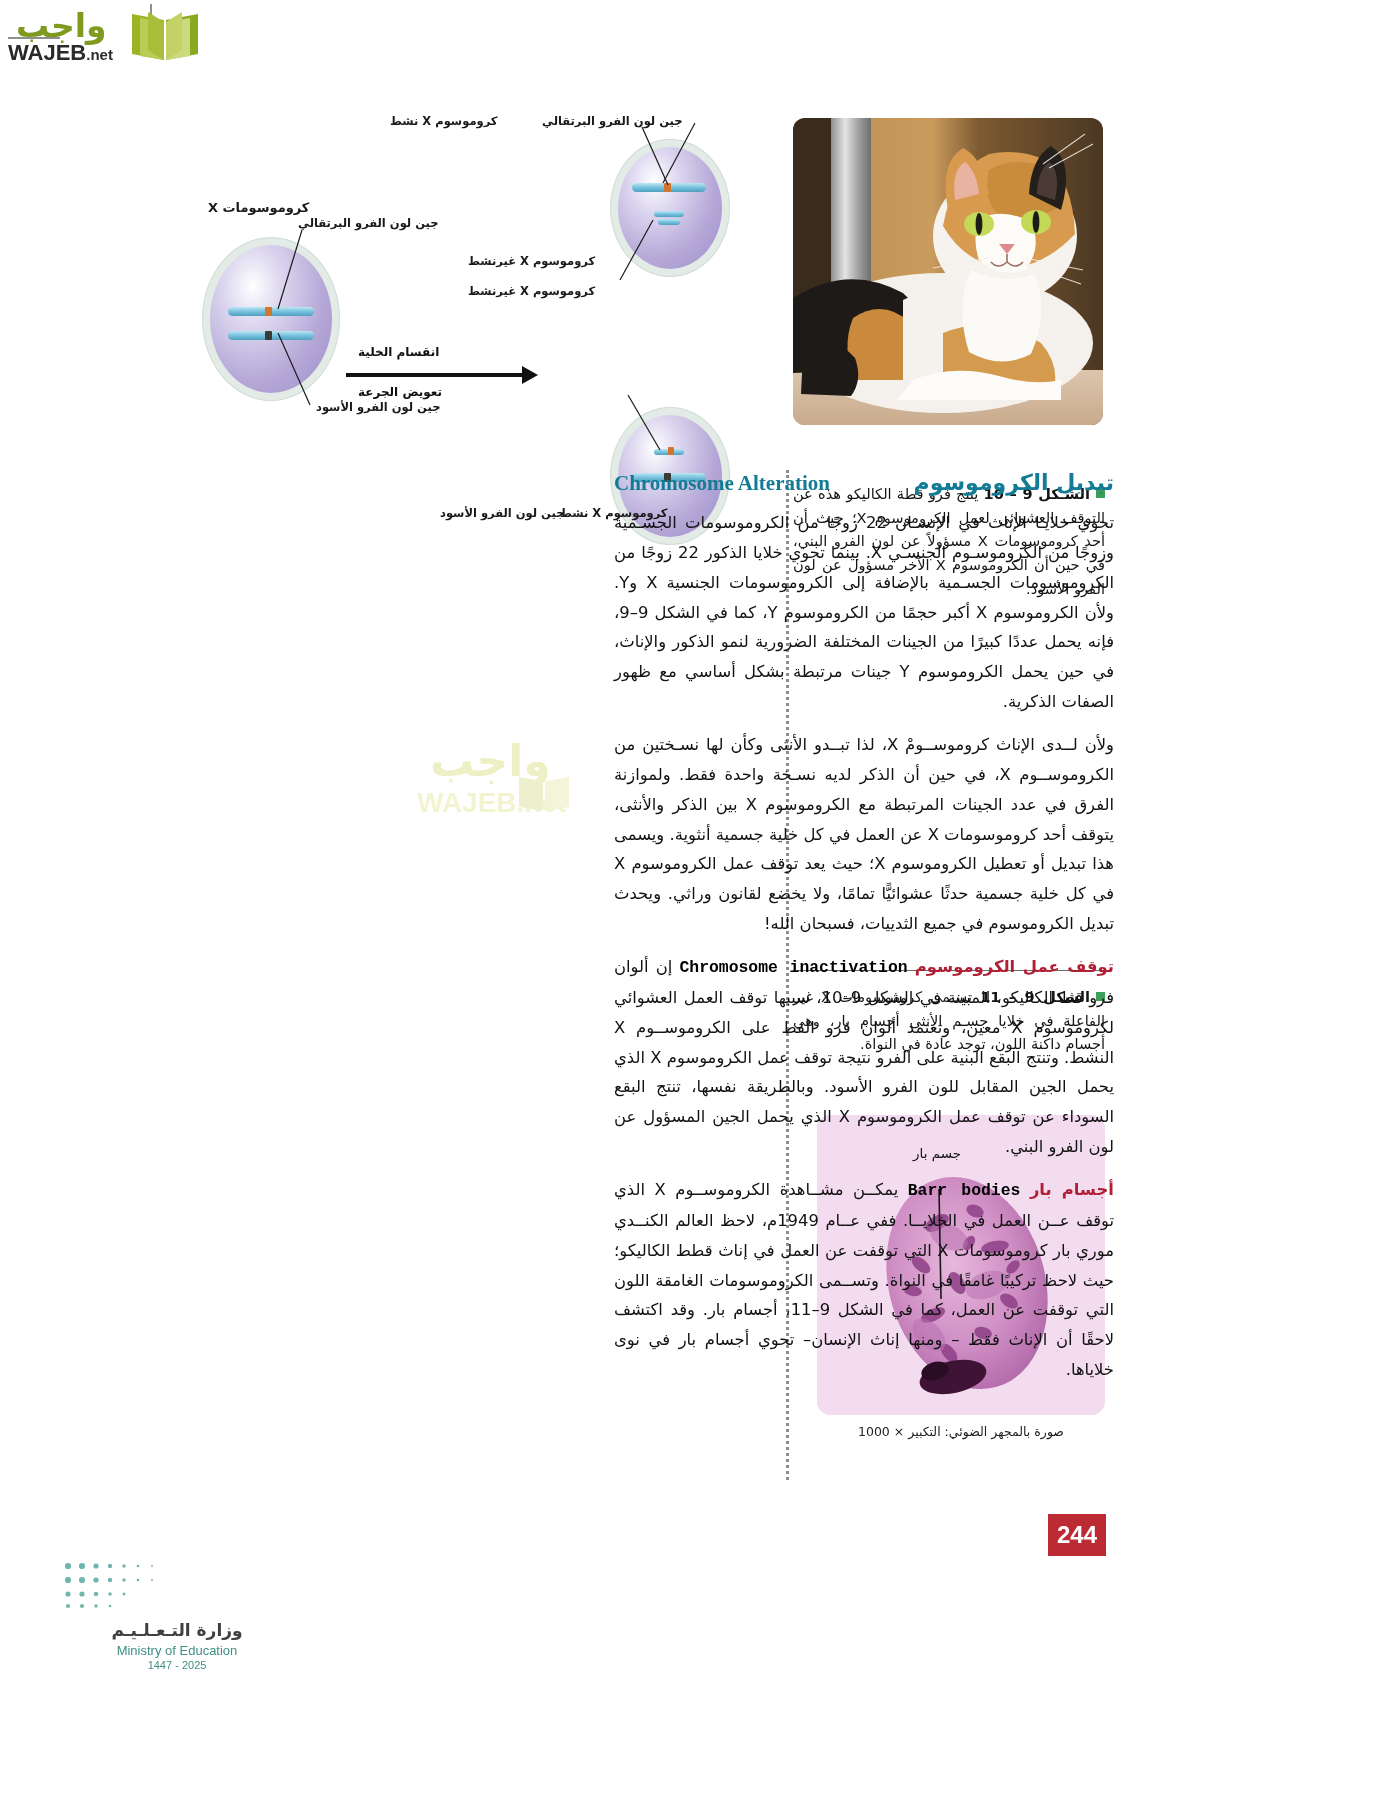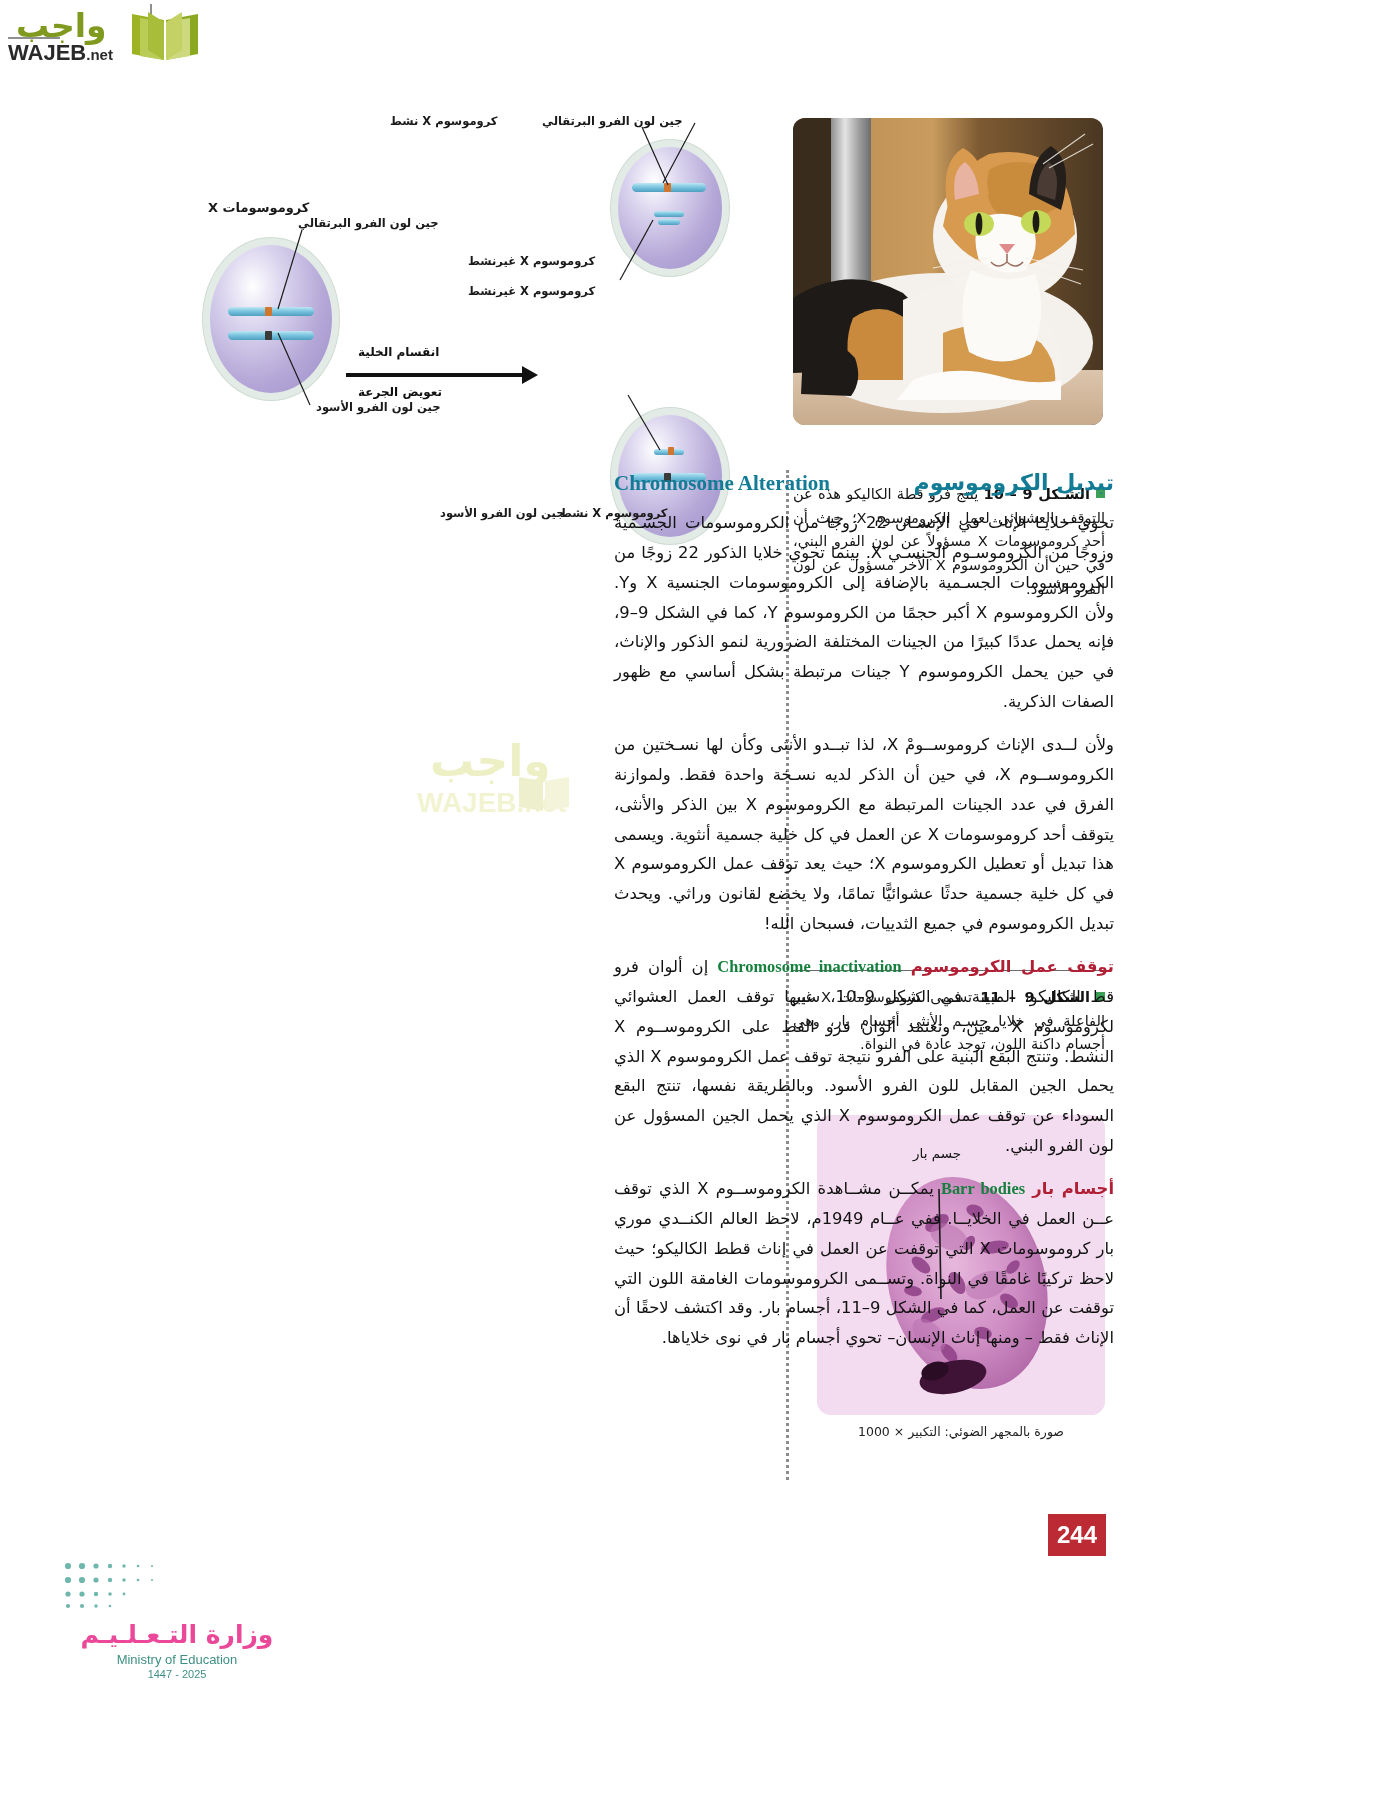--- a/index.html
+++ b/index.html
@@ -72,35 +72,35 @@
 
   
   .main-col{position:absolute;right:282px;top:470px;width:500px;}
   .head-row{display:flex;justify-content:space-between;align-items:baseline;
     direction:rtl;margin-bottom:12px;}
   .head-ar{font-family:"DejaVu Sans",sans-serif;font-weight:bold;font-size:22px;color:#127b95;}
   .head-en{font-family:"Liberation Serif",serif;font-weight:bold;font-size:21px;color:#127b95;}
   p.body{font-family:"DejaVu Sans",sans-serif;font-size:16.4px;line-height:1.82;
     color:#121212;text-align:justify;text-justify:inter-word;direction:rtl;margin:0 0 13px 0;}
   .sub-red{color:#b11f35;font-weight:bold;margin-top:35px;}
-  .sub-red-en{color:#15803d;font-weight:bold;font-family:Liberation Serif, serif;}
+  .sub-red-en{color:#000000;font-weight:bold;font-family:Liberation Mono, monospace;}
 
   
   .wm{position:absolute;left:395px;top:735px;width:240px;height:110px;opacity:.33;
     pointer-events:none;}
   .wm-ar{position:absolute;left:35px;top:0;font-family:"DejaVu Sans",sans-serif;
     font-size:44px;font-weight:bold;color:#c9cf4e;}
   .wm-en{position:absolute;left:22px;top:52px;font-family:"Liberation Sans",sans-serif;
     font-size:28px;font-weight:bold;color:#d9dd72;}
   .wm-book{position:absolute;left:120px;top:38px;width:58px;height:42px;}
 
   
   .moe{position:absolute;left:62px;top:1620px;width:230px;text-align:center;}
   .moe-dots{position:absolute;left:62px;top:1560px;width:150px;height:54px;}
-  .moe-ar{font-family:"DejaVu Sans",sans-serif;font-size:25px;font-weight:bold;color:#ec4899;
+  .moe-ar{font-family:"DejaVu Sans",sans-serif;font-size:17px;font-weight:bold;color:#404040;
     letter-spacing:1px;}
   .moe-en{font-family:"Liberation Sans",sans-serif;font-size:13px;color:#3f8f85;margin-top:3px;}
   .moe-yr{font-family:"Liberation Sans",sans-serif;font-size:11px;color:#3f8f85;margin-top:1px;}
 
   .pagebox{position:absolute;left:1048px;top:1506px;width:58px;height:42px;
     background:#bc2b34;color:#fff;font-family:"Liberation Sans",sans-serif;
     font-size:24px;font-weight:bold;display:flex;align-items:center;justify-content:center;margin-top:8px;}
 </style>
 </head>
 <body>

